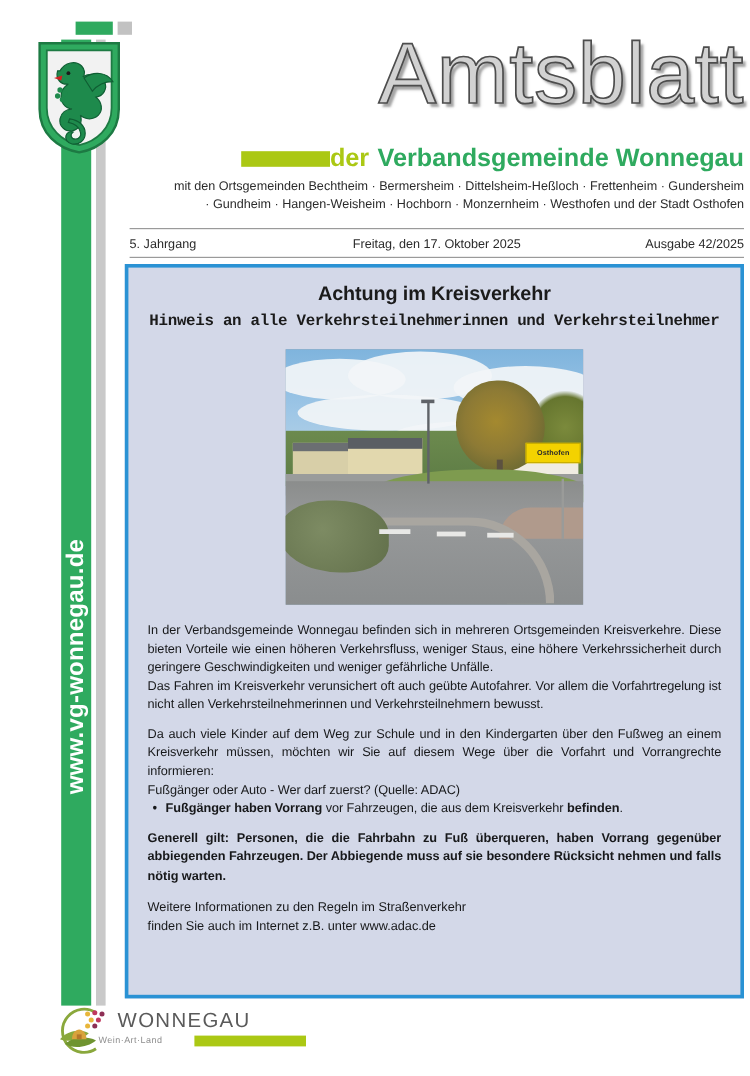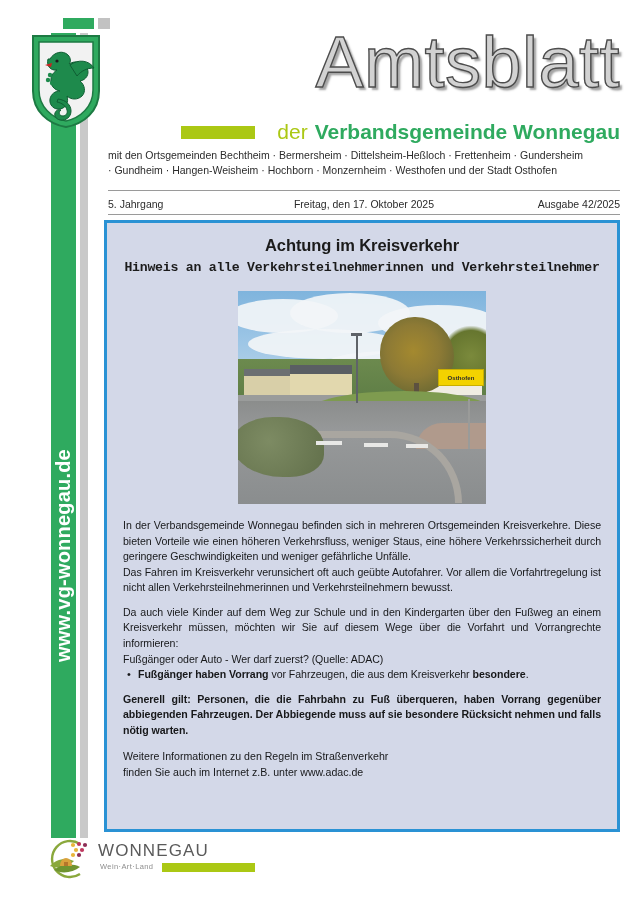--- a/index.html
+++ b/index.html
@@ -45,26 +45,26 @@
     color: #d2d2d2;
     -webkit-text-stroke: 1.4px #4d4d4d;
     text-shadow: 3px 3px 2px rgba(90,90,90,.55);
     letter-spacing: .5px; font-family: "Liberation Sans", sans-serif;
   }
   .subline-wrap {
     position: absolute; left: 108px; top: 120px; width: 512px;
     display: flex; align-items: center; justify-content: flex-end;
   }
   .lime-bar { width: 74px; height: 13px; background: #abc814; margin-right: 0px; }
-  .sub-der { color: #abc814; font-size: 21px; font-weight: normal; padding-left: 22px; }
+  .sub-der { color: #abc814; font-size: 21px; font-weight: bold; }
   .sub-vg  { color: #2faa5f; font-size: 21px; font-weight: bold; margin-left: 7px; }
 
   .orte {
     position: absolute; left: 108px; top: 148px; width: 512px;
-    text-align: left; font-size: 10.5px; color: #2b2b2b; line-height: 1.45;
+    text-align: right; font-size: 10.5px; color: #2b2b2b; line-height: 1.45;
   }
   .rule {
     position: absolute; left: 108px; width: 512px; height: 1px; background: #9a9a9a;
   }
   .rule-top { top: 190px; }
   .rule-bot { top: 214px; }
   .issueline {
     position: absolute; left: 108px; top: 195px; width: 512px; height: 18px;
     display: flex; align-items: center; font-size: 10.5px; color: #2b2b2b;
   }
@@ -187,21 +187,21 @@
   }
 
   
   .footer { position: absolute; left: 40px; top: 836px; width: 300px; height: 50px; }
   .flogo { position: absolute; left: 0; top: 0; width: 52px; height: 46px; }
   .fname {
     position: absolute; left: 58px; top: 5px;
     font-size: 17px; color: #5a5a5a; letter-spacing: 1.1px;
   }
   .ftag {
-    position: absolute; left: 60px; top: 26px;
+    position: absolute; left: 42px; top: 26px;
     font-size: 7.5px; color: #8e8e8e; letter-spacing: .4px;
   }
   .fbar { position: absolute; left: 122px; top: 27px; width: 93px; height: 9px; background: #abc814; }
 </style>
 </head>
 <body>
 
 <div class="page">
 
   <div class="blk blk-green-top"></div>
@@ -295,21 +295,21 @@
       </div>
     </div>
 
     <div class="body-copy">
       <p class="tight">In der Verbandsgemeinde Wonnegau befinden sich in mehreren Ortsgemeinden Kreisverkehre. Diese bieten Vorteile wie einen höheren Verkehrsfluss, weniger Staus, eine höhere Verkehrssicherheit durch geringere Geschwindigkeiten und weniger gefährliche Unfälle.</p>
       <p>Das Fahren im Kreisverkehr verunsichert oft auch geübte Autofahrer. Vor allem die Vorfahrtregelung ist nicht allen Verkehrsteilnehmerinnen und Verkehrsteilnehmern bewusst.</p>
       <p class="tight">Da auch viele Kinder auf dem Weg zur Schule und in den Kindergarten über den Fußweg an einem Kreisverkehr müssen, möchten wir Sie auf diesem Wege über die Vorfahrt und Vorrangrechte informieren:</p>
       <p class="tight">Fußgänger oder Auto - Wer darf zuerst? (Quelle: ADAC)</p>
       <ul class="bullets">
         <li>
-          <b>Fußgänger haben Vorrang</b><span> vor Fahrzeugen, die aus dem Kreisverkehr </span><b>besondere</b><span>.</span>
+          <b>Fußgänger haben Vorrang</b><span> vor Fahrzeugen, die aus dem Kreisverkehr </span><b>befinden</b><span>.</span>
         </li>
       </ul>
       <p><b>Generell gilt: Personen, die die Fahrbahn zu Fuß überqueren, haben Vorrang gegenüber abbiegenden Fahrzeugen. Der Abbiegende muss auf sie besondere Rücksicht nehmen und falls nötig warten.</b></p>
     </div>
 
     <div class="closing">
       <div>Weitere Informationen zu den Regeln im Straßenverkehr</div>
       <div>finden Sie auch im Internet z.B. unter www.adac.de</div>
     </div>
   </div>

